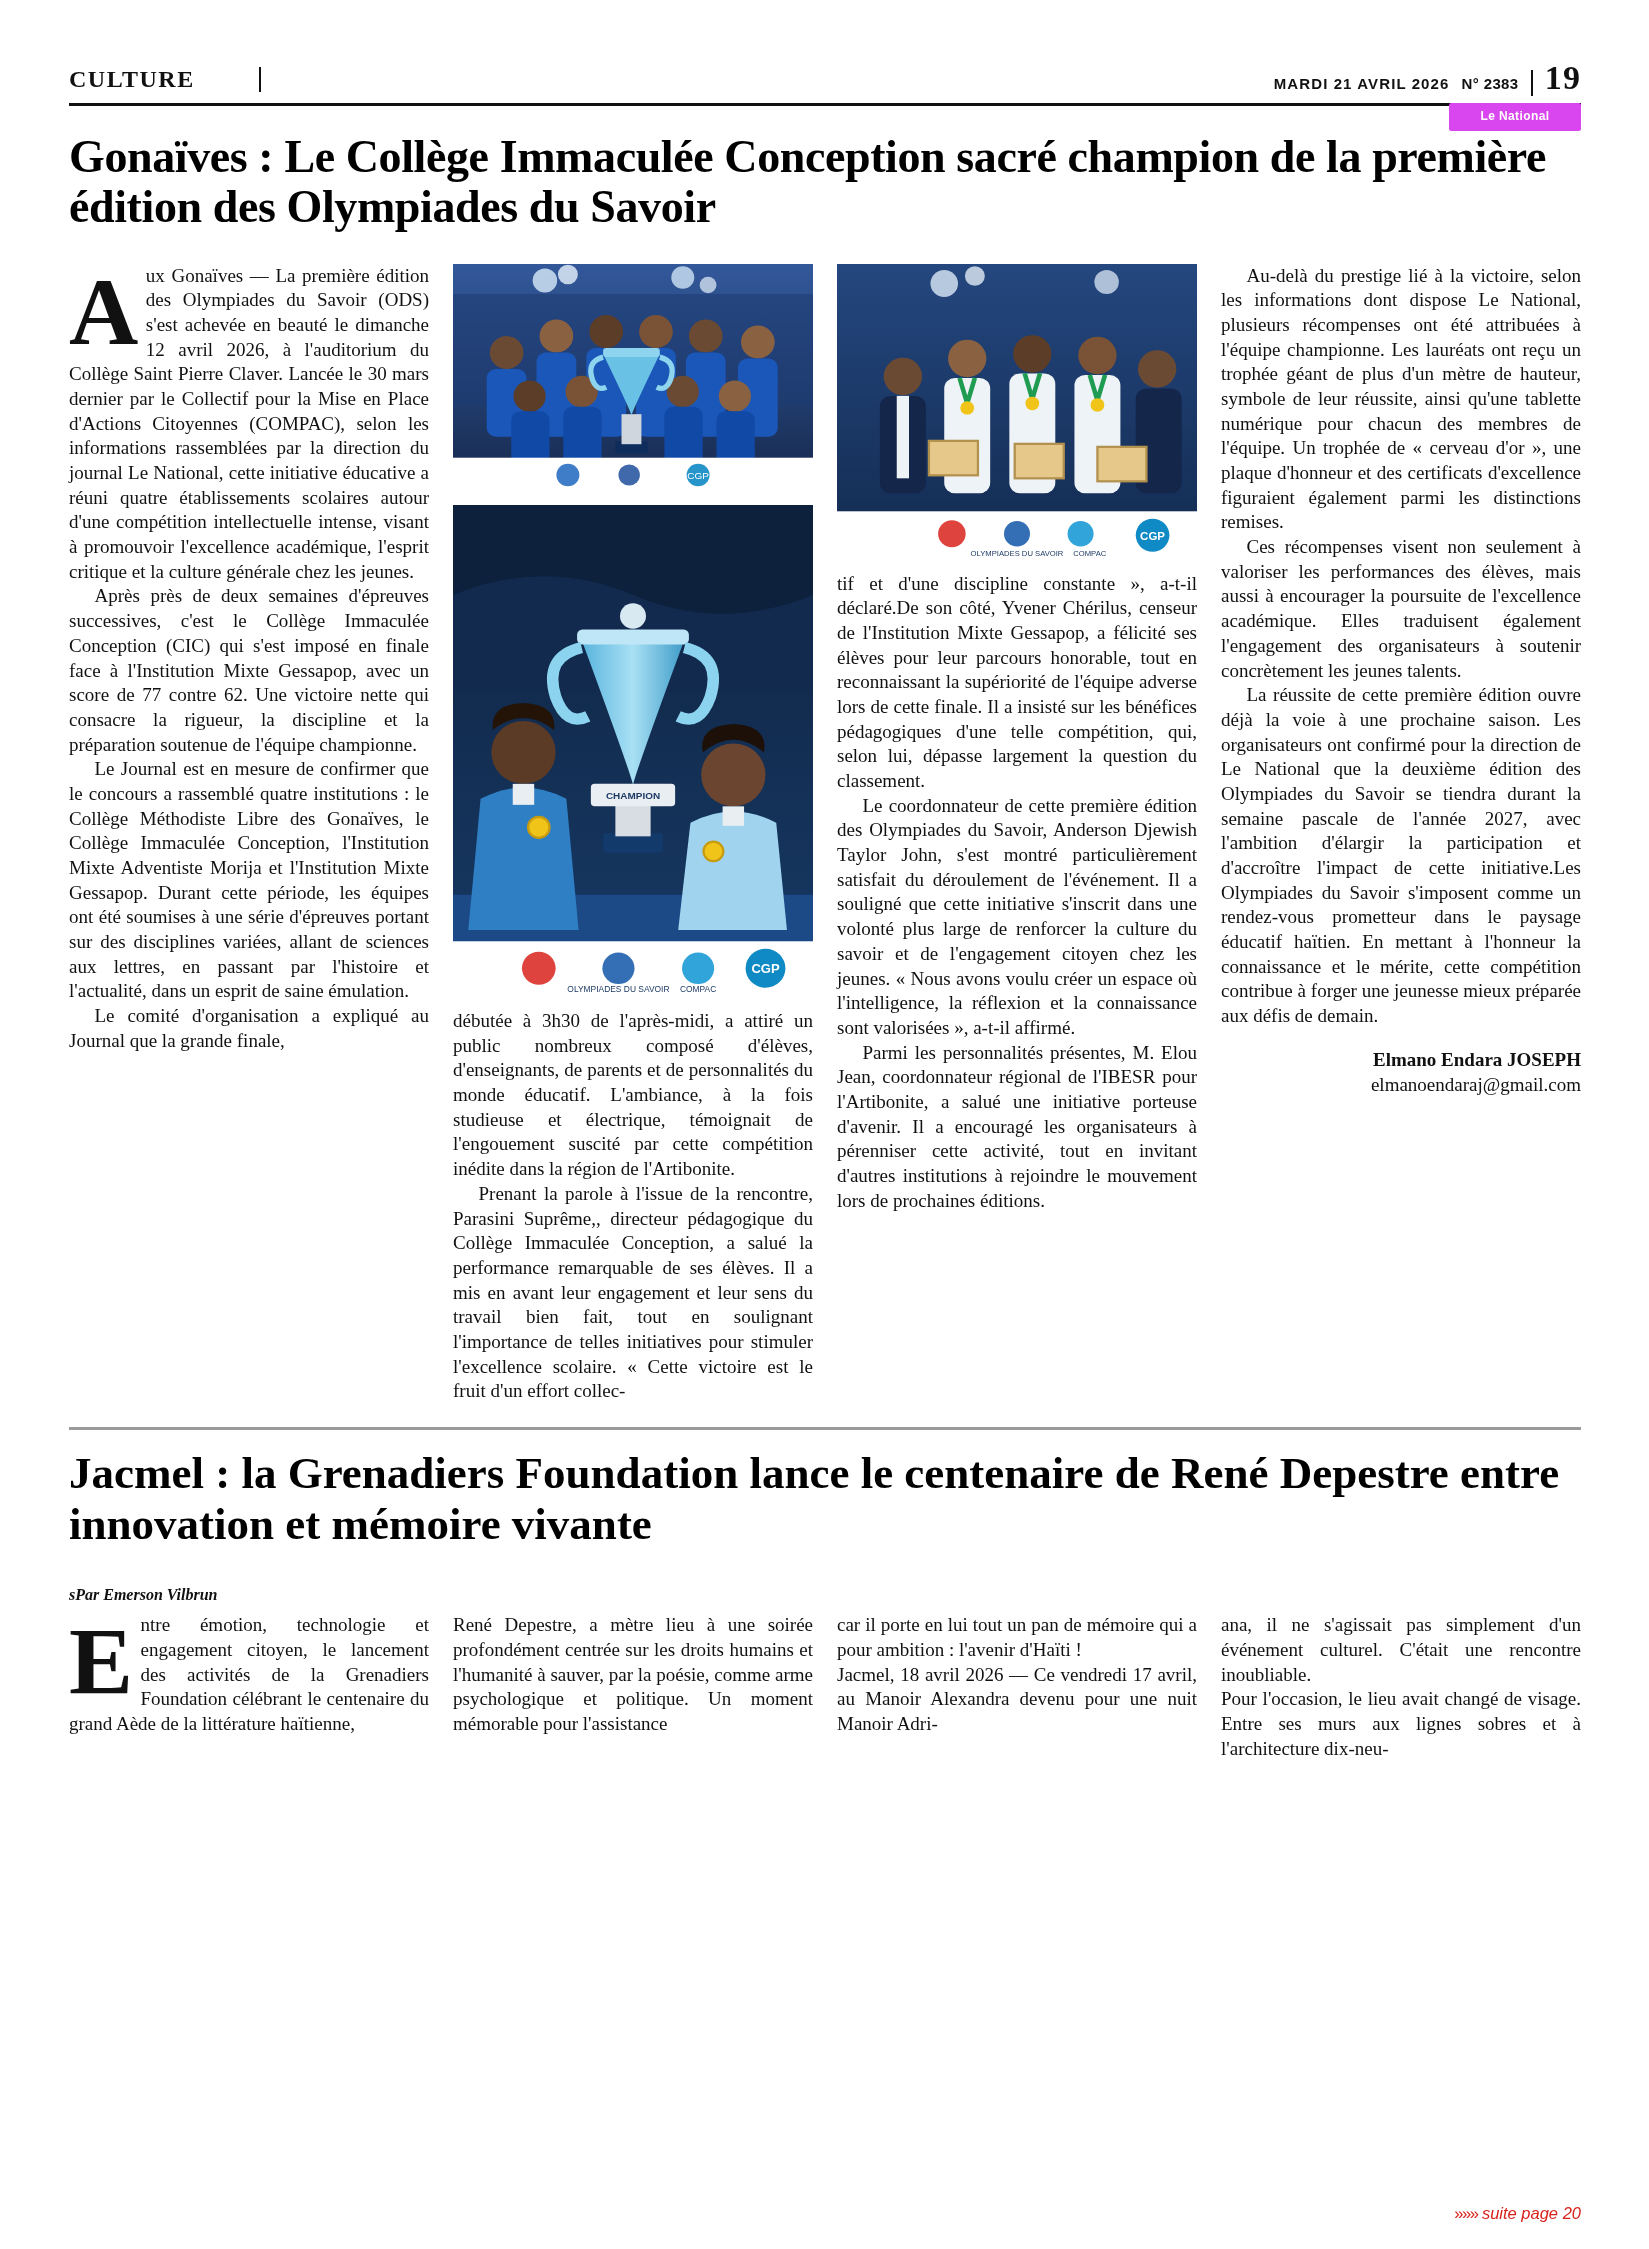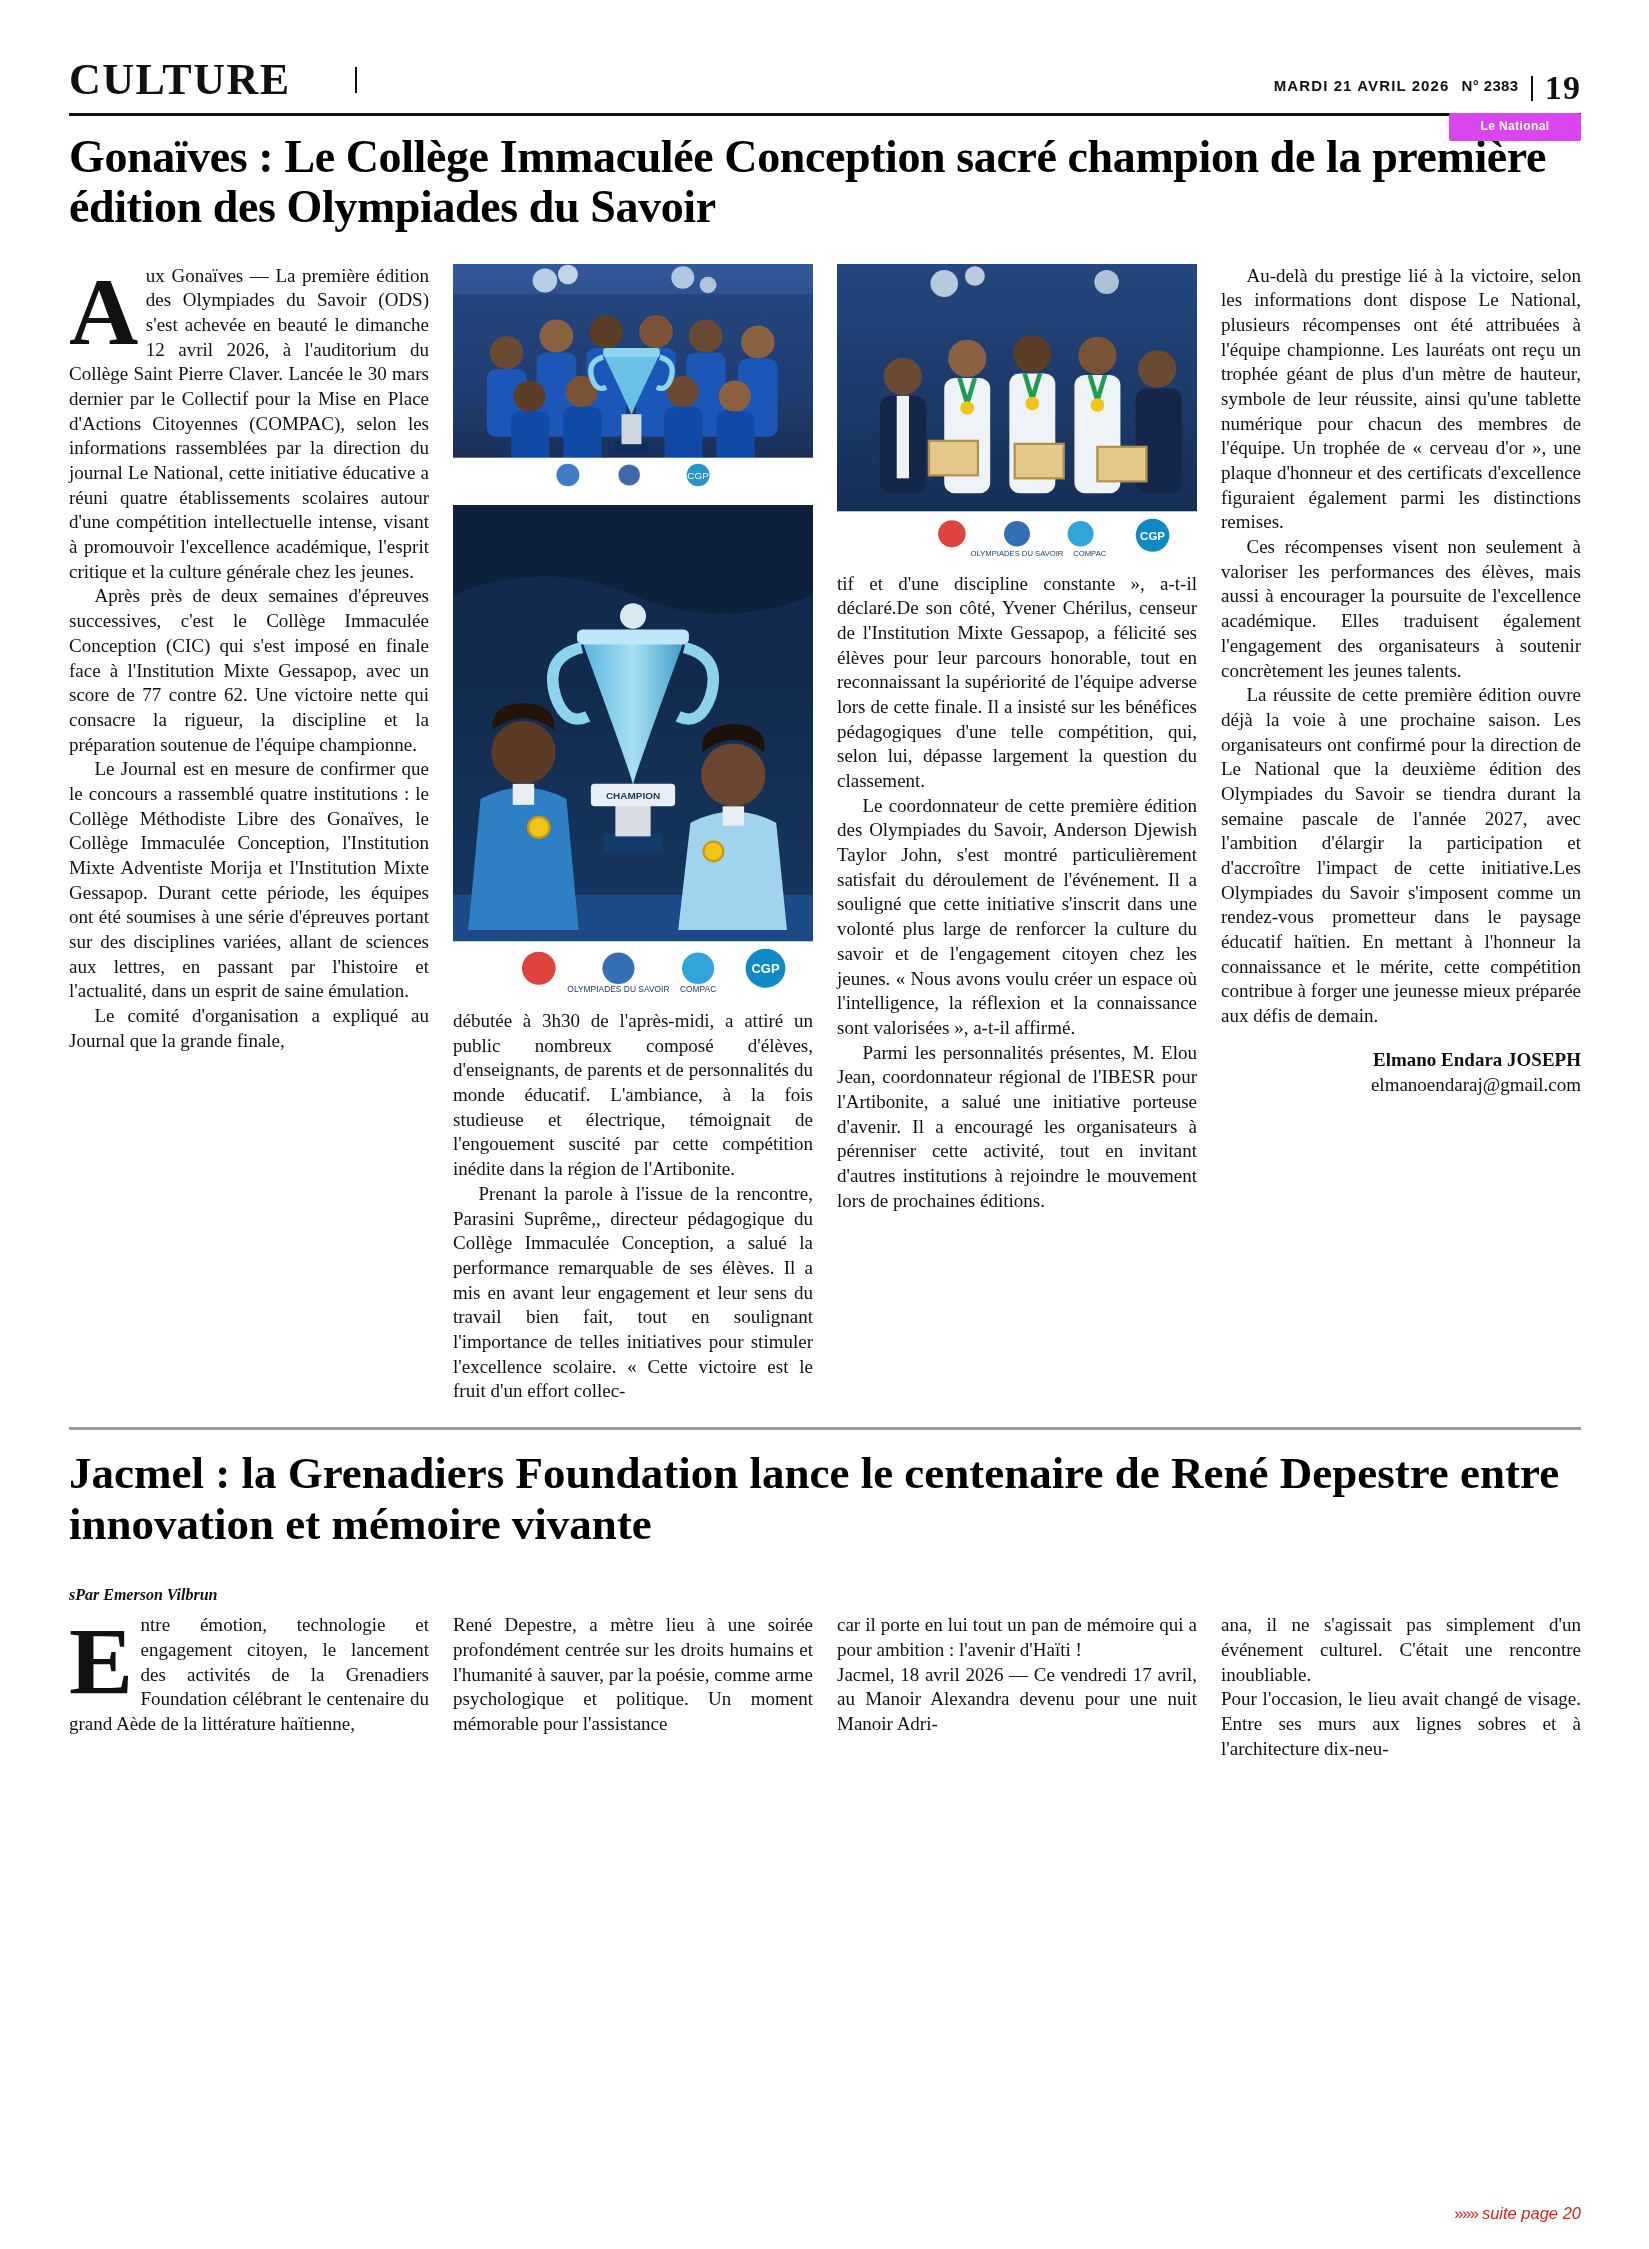--- a/index.html
+++ b/index.html
@@ -30,21 +30,21 @@
     box-sizing: border-box;
   }
   .masthead-row {
     display: flex;
     align-items: flex-end;
     justify-content: space-between;
   }
   .section-name {
     font-family: "Liberation Serif", serif;
     font-weight: bold;
-    font-size: 44px;
+    font-size: 24px;
     letter-spacing: 1.5px;
     color: #111;
     line-height: 1;
   }
   .section-left {
     display: flex;
     align-items: center;
     gap: 64px;
   }
   .section-bar {
@@ -53,21 +53,21 @@
     height: 25.5px;
     background: #111;
   }
   .date-line {
     font-family: "Liberation Sans", sans-serif;
     font-size: 15px;
     font-weight: bold;
     letter-spacing: 1.1px;
     color: #111;
     display: flex;
-    align-items: center;
+    align-items: flex-end;
     gap: 12px;
     white-space: nowrap;
   }
   .date-line .issue { letter-spacing: 0.4px; }
   .date-line .sep {
     display: inline-block;
     width: 2.2px; height: 25.5px;
     background: #111;
     position: relative;
     top: 3.7px;

